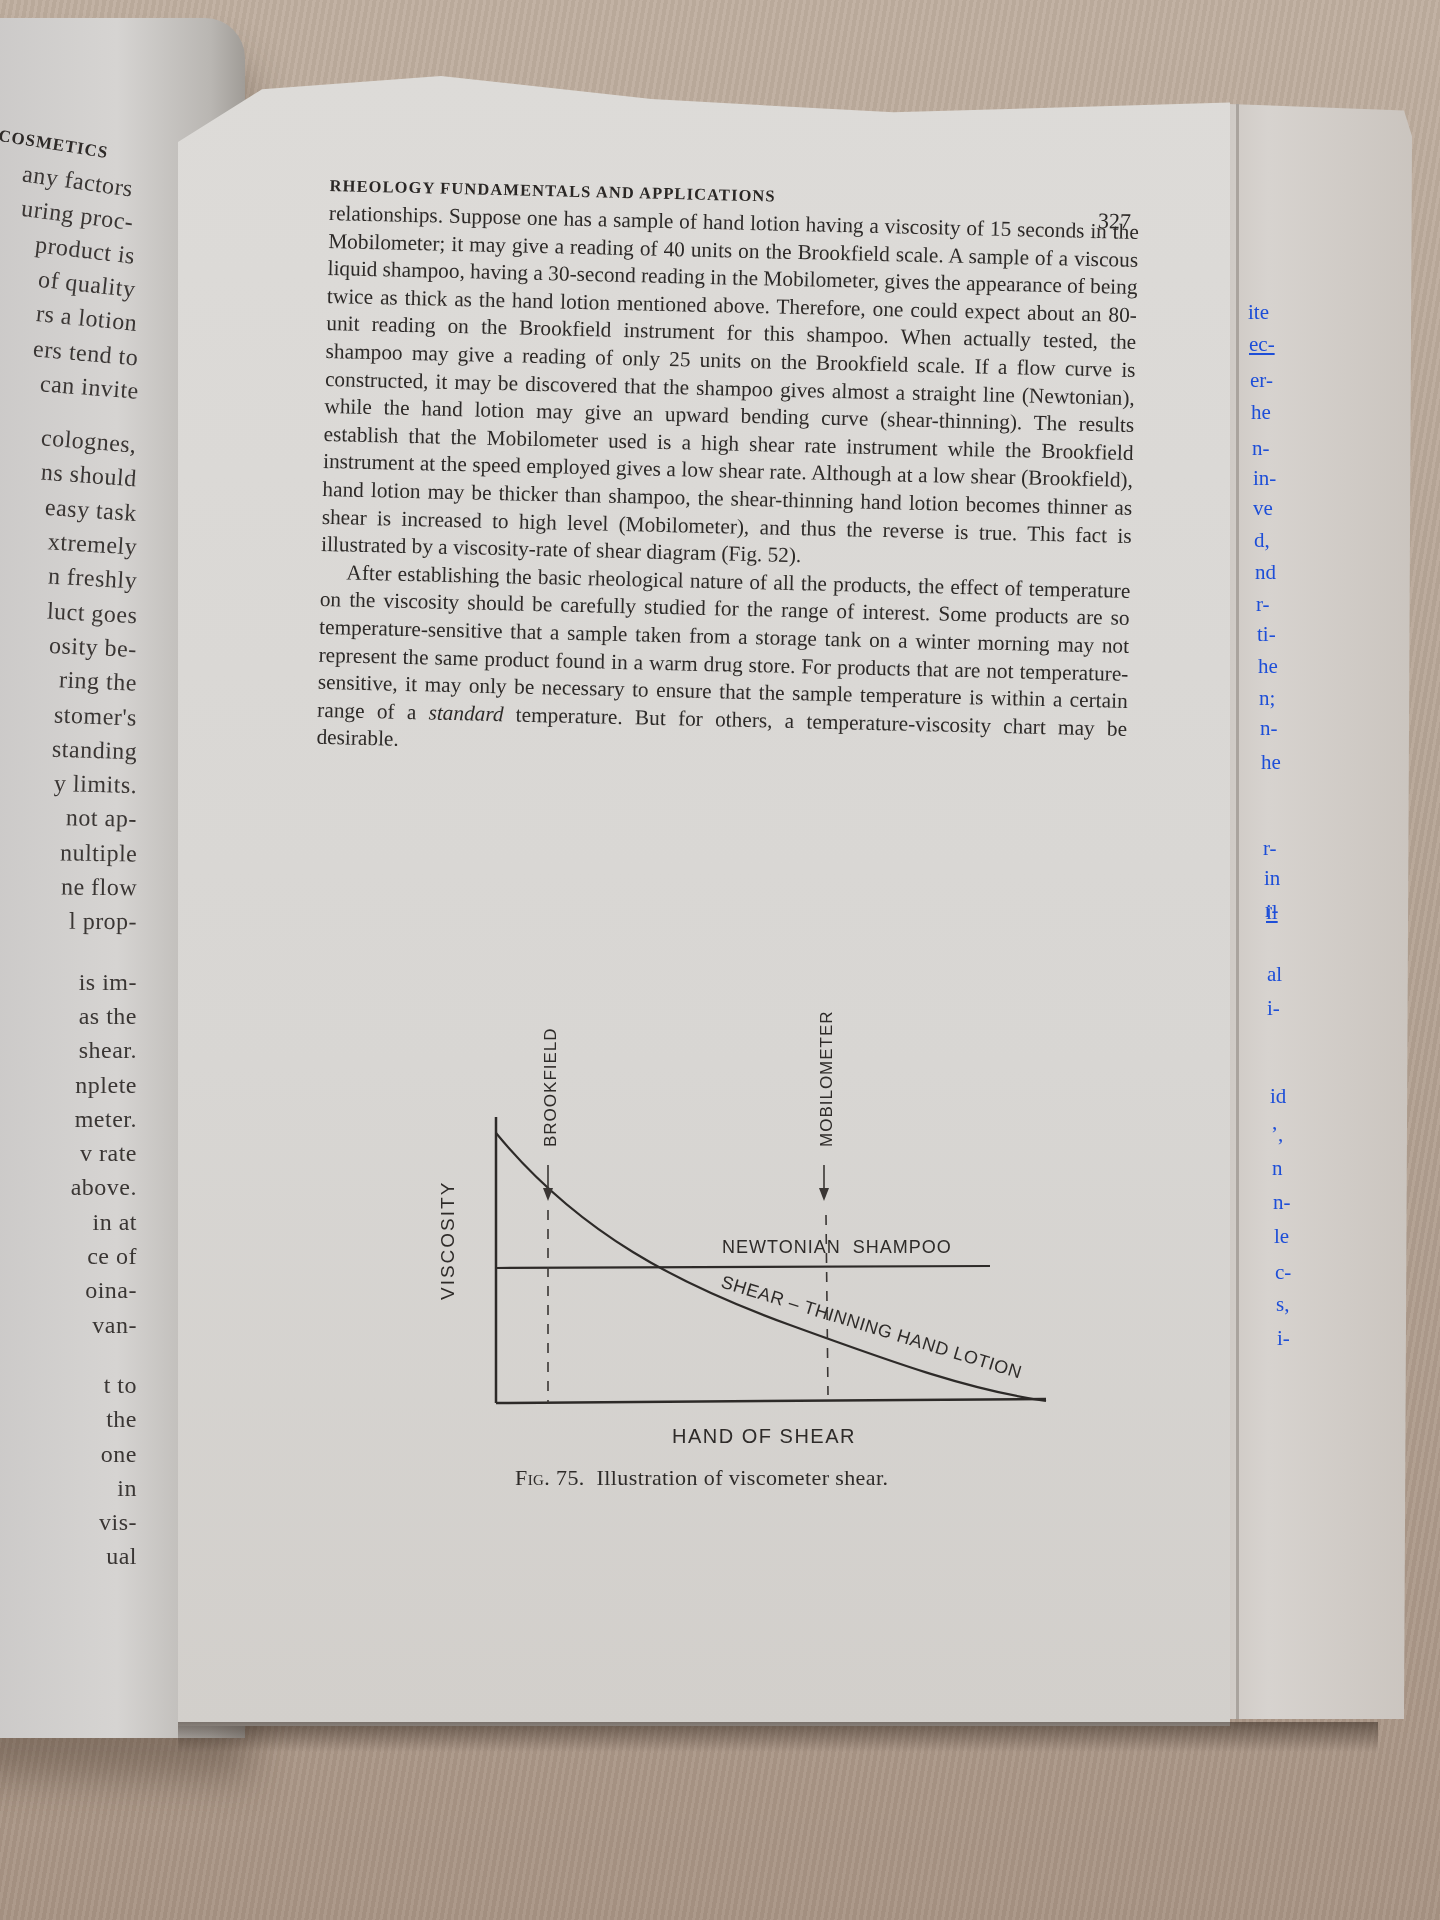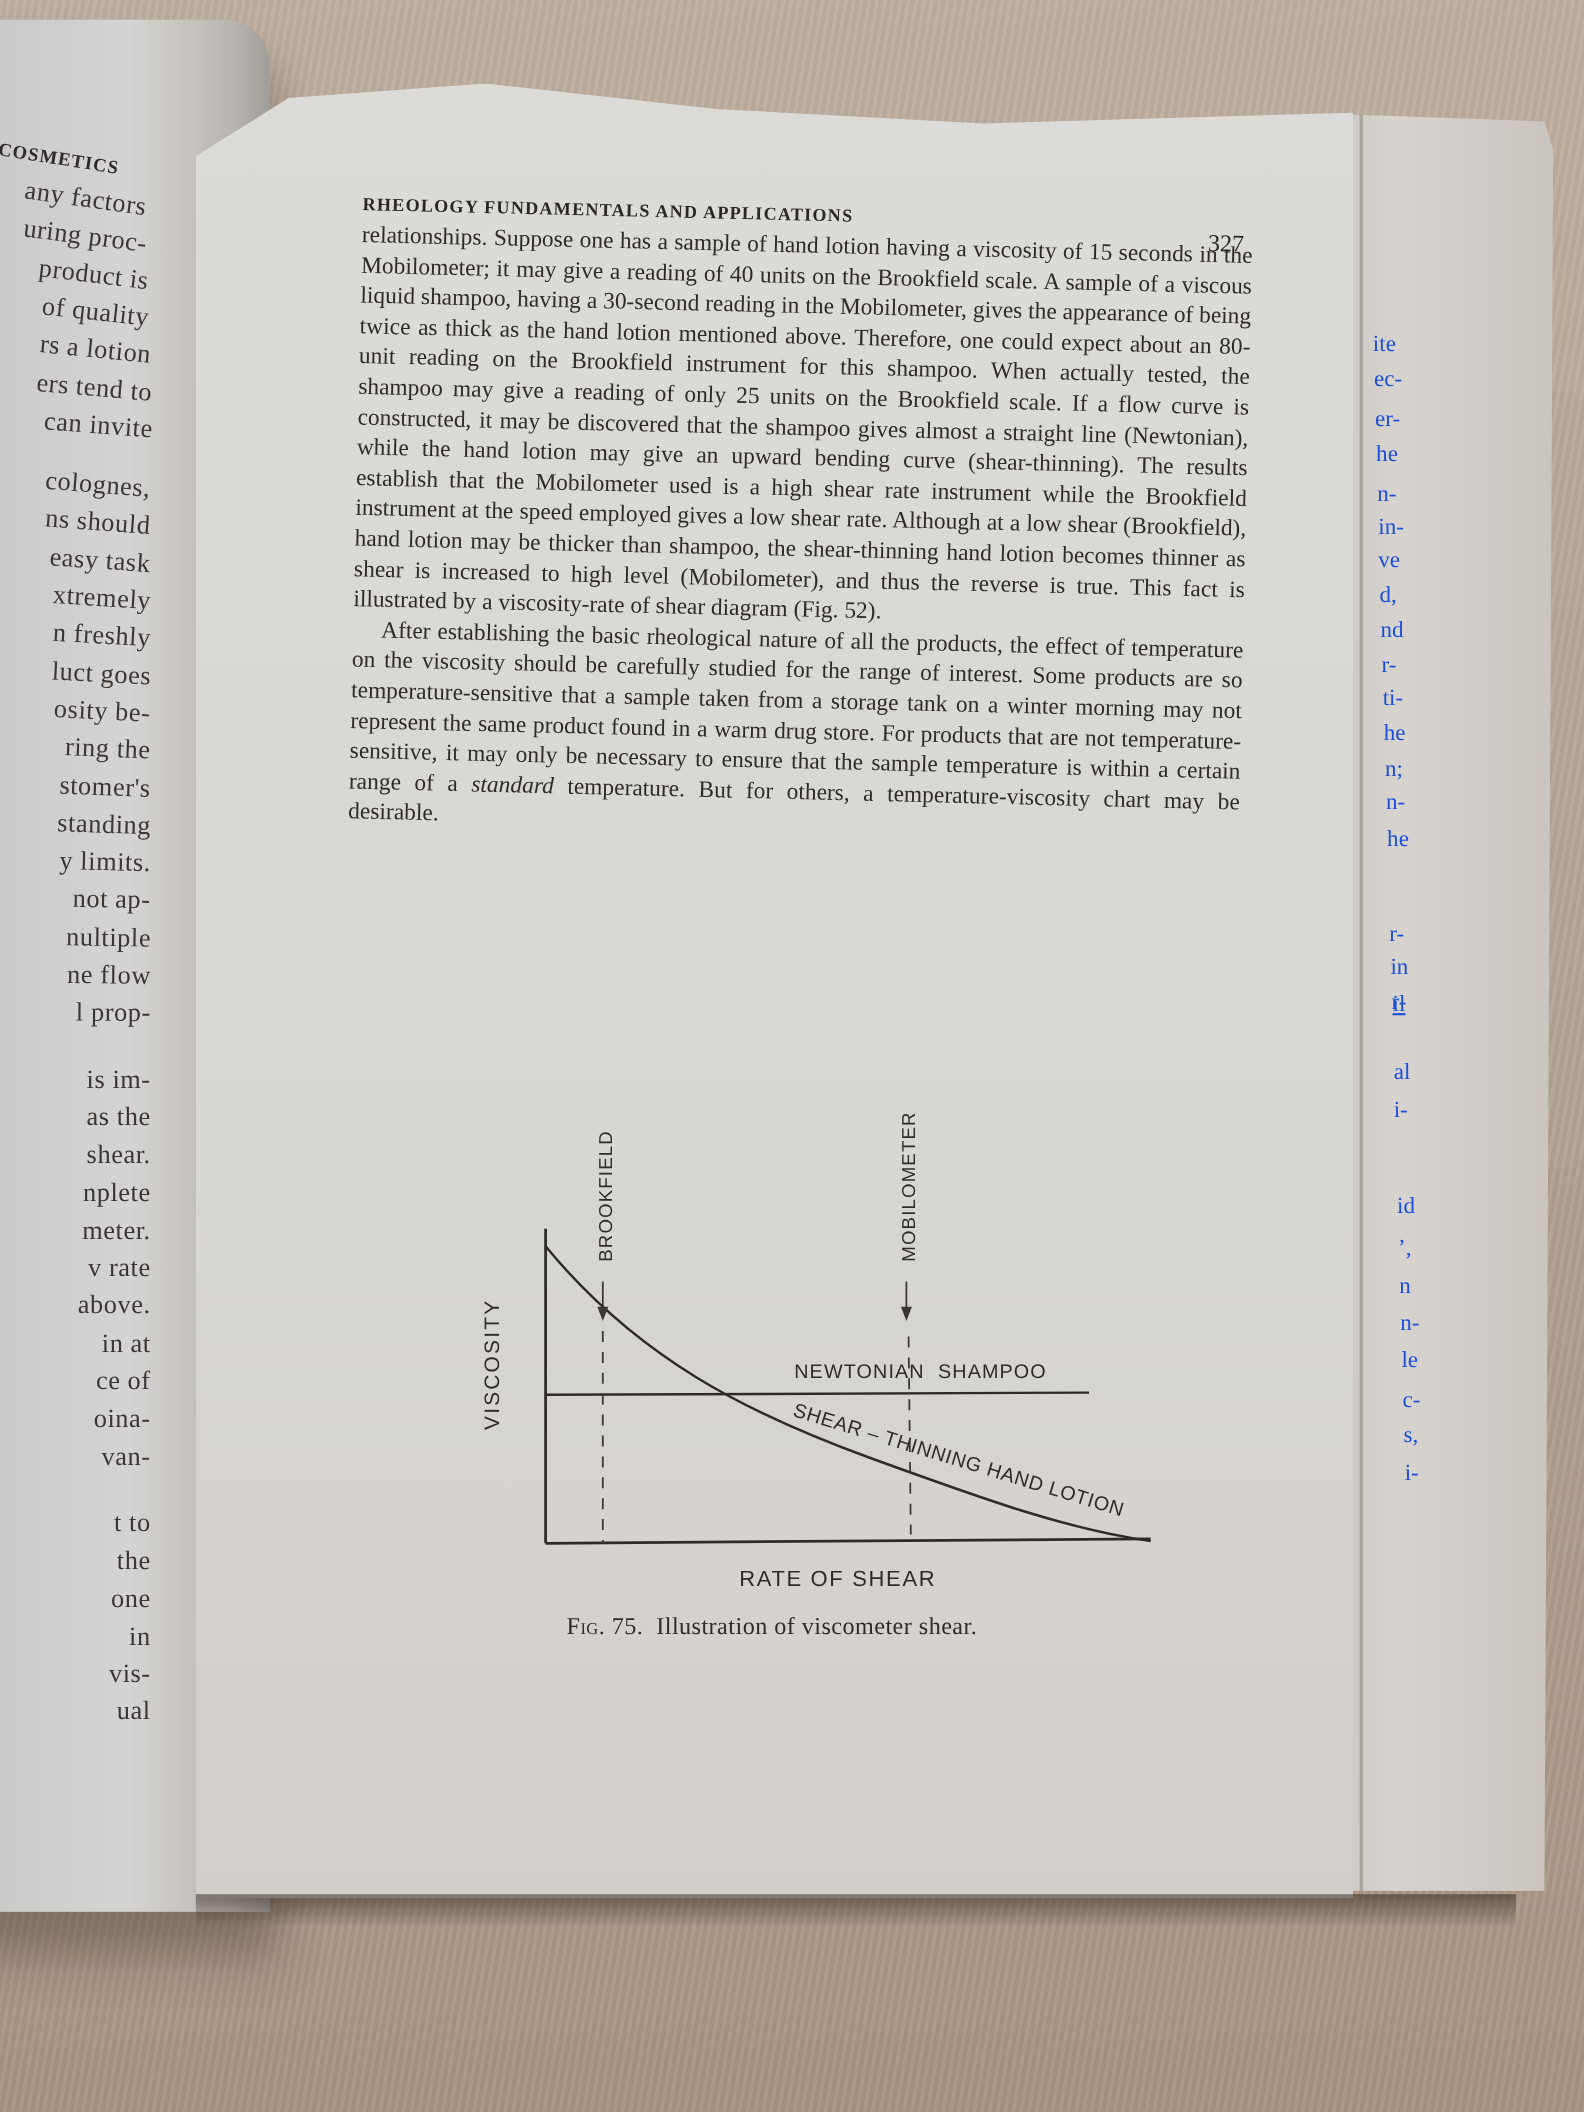--- a/index.html
+++ b/index.html
@@ -135,21 +135,21 @@
       <div class="left-line" style="top: 1456.8px; transform: rotate(0deg); right: 108px;">in</div>
       <div class="left-line" style="top: 1491.1px; transform: rotate(0deg); right: 108px;">vis-</div>
       <div class="left-line" style="top: 1525.4px; transform: rotate(0deg); right: 108px;">ual</div>
     </div>
 </div>
 
 <div class="back-pages"></div>
 <div class="back-edge-line" style="left:1236px"></div>
 <div id="right-frags">
     <div class="right-fragment" style="top: 300px; left: 1248px;">ite</div>
-    <div class="right-fragment" style="top: 332px; left: 1249px;">ec-</div>
+    <div class="right-fragment" style="top: 332px; left: 1249px; text-decoration: underline;">ec-</div>
     <div class="right-fragment" style="top: 368px; left: 1250px;">er-</div>
     <div class="right-fragment" style="top: 400px; left: 1251px;">he</div>
     <div class="right-fragment" style="top: 436px; left: 1252px;">n-</div>
     <div class="right-fragment" style="top: 466px; left: 1253px;">in-</div>
     <div class="right-fragment" style="top: 496px; left: 1253px;">ve</div>
     <div class="right-fragment" style="top: 528px; left: 1254px;">d,</div>
     <div class="right-fragment" style="top: 560px; left: 1255px;">nd</div>
     <div class="right-fragment" style="top: 592px; left: 1256px;">r-</div>
     <div class="right-fragment" style="top: 622px; left: 1257px; font-family: Liberation Serif, serif;">ti-</div>
     <div class="right-fragment" style="top: 654px; left: 1258px;">he</div>
@@ -201,18 +201,18 @@
     <line x1="416" y1="230" x2="418" y2="410" stroke="#3a3634" stroke-width="1.6" stroke-dasharray="10,9"></line>
     <line x1="414" y1="180" x2="414" y2="205" stroke="#3a3634" stroke-width="1.6"></line>
     <polygon points="409,203 419,203 414,216" fill="#3a3634"></polygon>
 
     <text id="lbl-brook" x="0" y="0" transform="translate(146,162) rotate(-90)" font-family="Liberation Sans, sans-serif" font-size="17" letter-spacing="1" fill="#2e2b29">BROOKFIELD</text>
     <text id="lbl-mobil" x="0" y="0" transform="translate(422,162) rotate(-90)" font-family="Liberation Sans, sans-serif" font-size="17" letter-spacing="1" fill="#2e2b29">MOBILOMETER</text>
     <text id="lbl-visc" x="0" y="0" transform="translate(44,315) rotate(-90)" font-family="Liberation Sans, sans-serif" font-size="19" letter-spacing="2" fill="#2e2b29">VISCOSITY</text>
     <text id="lbl-newt" x="312" y="268" font-family="Liberation Sans, sans-serif" font-size="18" letter-spacing="1" fill="#2e2b29" xml:space="preserve">NEWTONIAN  SHAMPOO</text>
     <text id="lbl-thin" x="0" y="0" transform="translate(310,302) rotate(17)" font-family="Liberation Sans, sans-serif" font-size="18" letter-spacing="0.6" fill="#2e2b29">SHEAR – THINNING HAND LOTION</text>
   </svg>
-  <div class="xlabel">RATE OF SHEAR</div>
+  <div class="xlabel">HAND OF SHEAR</div>
 </div>
 
 <div class="caption">
   <span class="sc">Fig. 75.</span>&nbsp;&nbsp;<span>Illustration of viscometer shear.</span>
 </div>
 
 </body></html>

